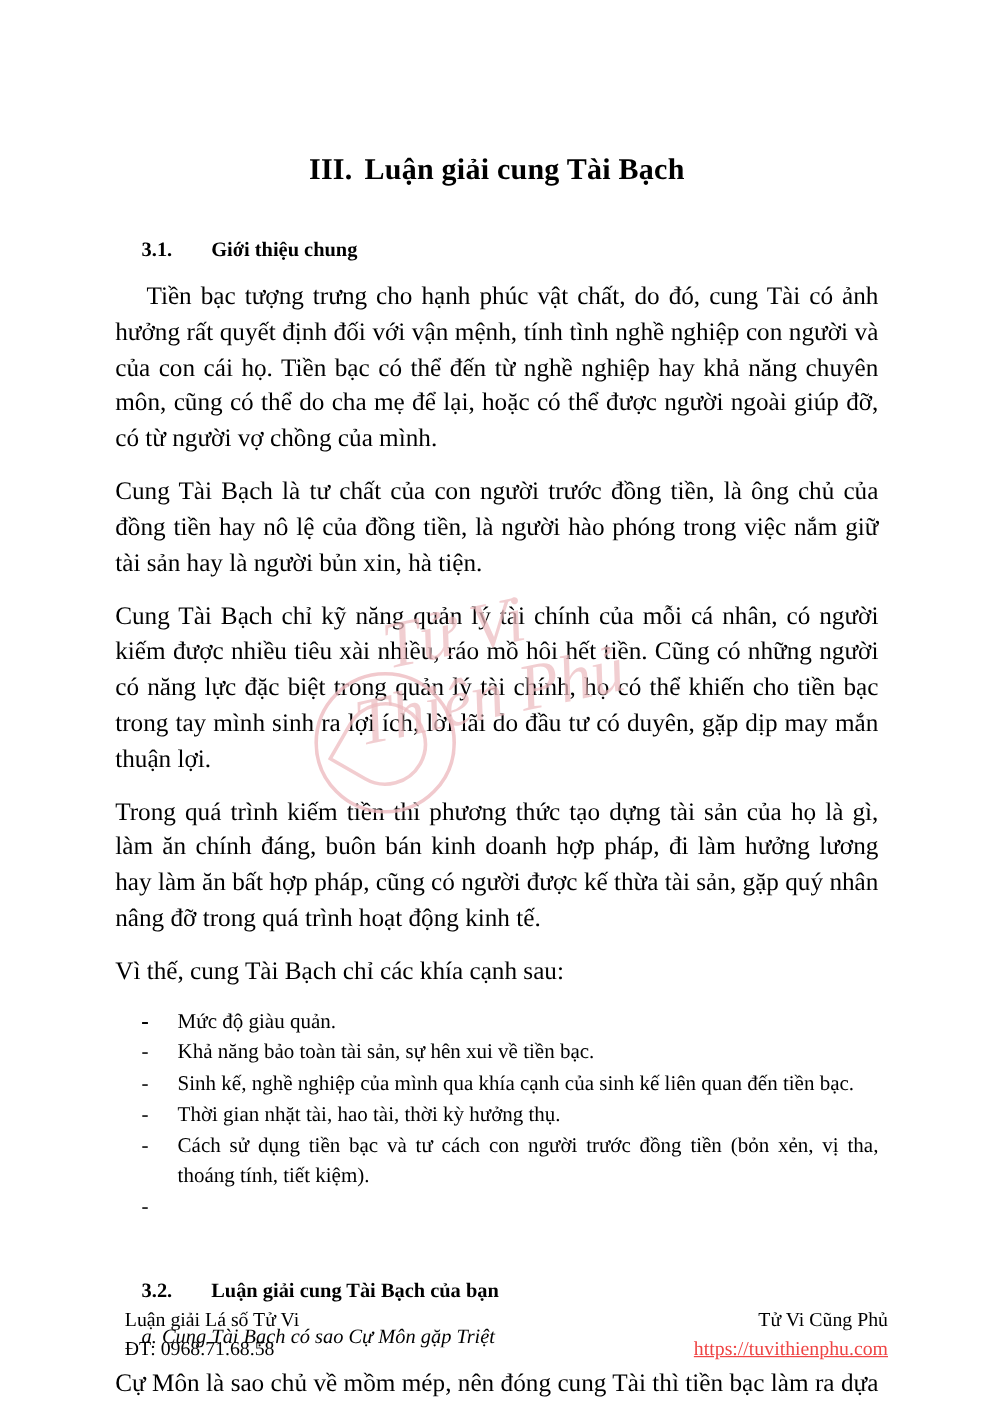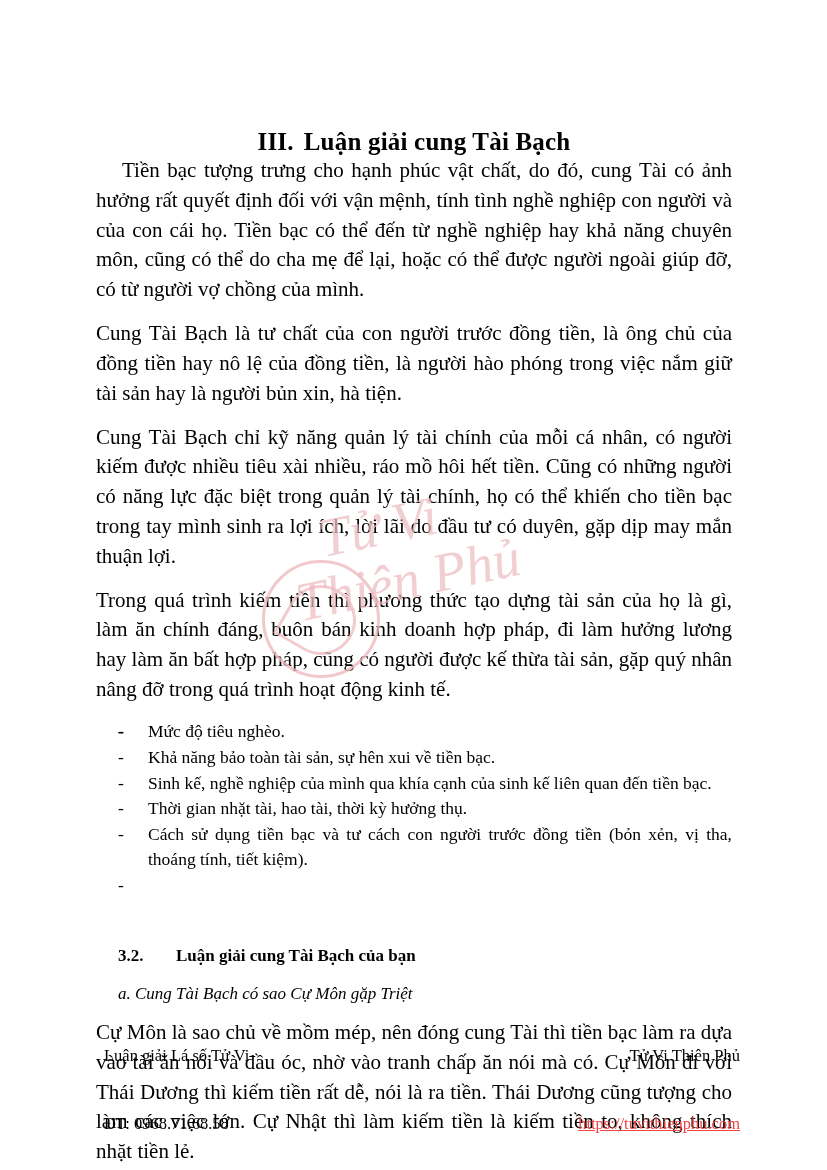--- a/index.html
+++ b/index.html
@@ -143,21 +143,20 @@
     bottom: 34px;
     width: 636px;
     font-size: 16.5px;
     line-height: 1.45;
     z-index: 8;
   }
   .footer-row {
     display: flex;
     justify-content: space-between;
     align-items: flex-end;
-    margin-top: 44px;
   }
   .footer-left { text-align: left; }
   .footer-right { text-align: right; }
   .footer-link {
     color: #ef4444;
     text-decoration: underline;
   }
 </style>
 </head>
 <body>
@@ -172,30 +171,34 @@
       <div class="wm-text l2">Thiên Phủ</div>
     </div>
   </div>
 
   <div class="content">
 
     <h1 class="doc-title">
       <span class="numeral">III.</span><span>Luận giải cung Tài Bạch</span>
     </h1>
 
+    <h2 class="section-head">
+      <span class="sec-num">3.1.</span><span>Giới thiệu chung</span>
+    </h2>
 
     <p class="body-par first-line-indent">Tiền bạc tượng trưng cho hạnh phúc vật chất, do đó, cung Tài có ảnh hưởng rất quyết định đối với vận mệnh, tính tình nghề nghiệp con người và của con cái họ. Tiền bạc có thể đến từ nghề nghiệp hay khả năng chuyên môn, cũng có thể do cha mẹ để lại, hoặc có thể được người ngoài giúp đỡ, có từ người vợ chồng của mình.</p>
     <p class="body-par">Cung Tài Bạch là tư chất của con người trước đồng tiền, là ông chủ của đồng tiền hay nô lệ của đồng tiền, là người hào phóng trong việc nắm giữ tài sản hay là người bủn xin, hà tiện.</p>
     <p class="body-par">Cung Tài Bạch chỉ kỹ năng quản lý tài chính của mỗi cá nhân, có người kiếm được nhiều tiêu xài nhiều, ráo mồ hôi hết tiền. Cũng có những người có năng lực đặc biệt trong quản lý tài chính, họ có thể khiến cho tiền bạc trong tay mình sinh ra lợi ích, lời lãi do đầu tư có duyên, gặp dịp may mắn thuận lợi.</p>
     <p class="body-par">Trong quá trình kiếm tiền thì phương thức tạo dựng tài sản của họ là gì, làm ăn chính đáng, buôn bán kinh doanh hợp pháp, đi làm hưởng lương hay làm ăn bất hợp pháp, cũng có người được kế thừa tài sản, gặp quý nhân nâng đỡ trong quá trình hoạt động kinh tế.</p>
+    <p class="body-par">Vì thế, cung Tài Bạch chỉ các khía cạnh sau:</p>
 
     <ul class="dash-list">
       <li><span class="dash">-</span></li>
       <li><span class="dash">-</span></li>
-      <li><span class="dash">-</span><span>Mức độ tiêu nghèo.</span></li>
+      <li><span class="dash">-</span><span>Mức độ giàu quản.</span></li>
       <li><span class="dash">-</span><span>Khả năng bảo toàn tài sản, sự hên xui về tiền bạc.</span></li>
       <li><span class="dash">-</span><span>Sinh kế, nghề nghiệp của mình qua khía cạnh của sinh kế liên quan đến tiền bạc.</span></li>
       <li><span class="dash">-</span><span>Thời gian nhặt tài, hao tài, thời kỳ hưởng thụ.</span></li>
       <li><span class="dash">-</span><span>Cách sử dụng tiền bạc và tư cách con người trước đồng tiền (bỏn xẻn, vị tha, thoáng tính, tiết kiệm).</span></li>
       <li><span class="dash">-</span></li>
     </ul>
 
     <div class="spacer-30"></div>
 
     <h2 class="section-head">
@@ -204,21 +207,21 @@
 
     <h3 class="sub-head">a. Cung Tài Bạch có sao Cự Môn gặp Triệt</h3>
 
     <p class="body-par">Cự Môn là sao chủ về mồm mép, nên đóng cung Tài thì tiền bạc làm ra dựa vào tài ăn nói và đầu óc, nhờ vào tranh chấp ăn nói mà có. Cự Môn đi với Thái Dương thì kiếm tiền rất dễ, nói là ra tiền. Thái Dương cũng tượng cho làm các việc lớn. Cự Nhật thì làm kiếm tiền là kiếm tiền to, không thích nhặt tiền lẻ.</p>
 
   </div>
 
   <div class="footer">
     <div class="footer-row">
       <div class="footer-left">Luận giải Lá số Tử Vi</div>
-      <div class="footer-right">Tử Vi Thiên Phủ</div>
+      <div class="footer-right">Tử Vi Cũng Phủ</div>
     </div>
     <div class="footer-row">
       <div class="footer-left">ĐT: 0968.71.68.58</div>
       <a class="footer-right footer-link" href="#">https://tuvithienphu.com</a>
     </div>
   </div>
 
 </div>
 
 </body></html>

